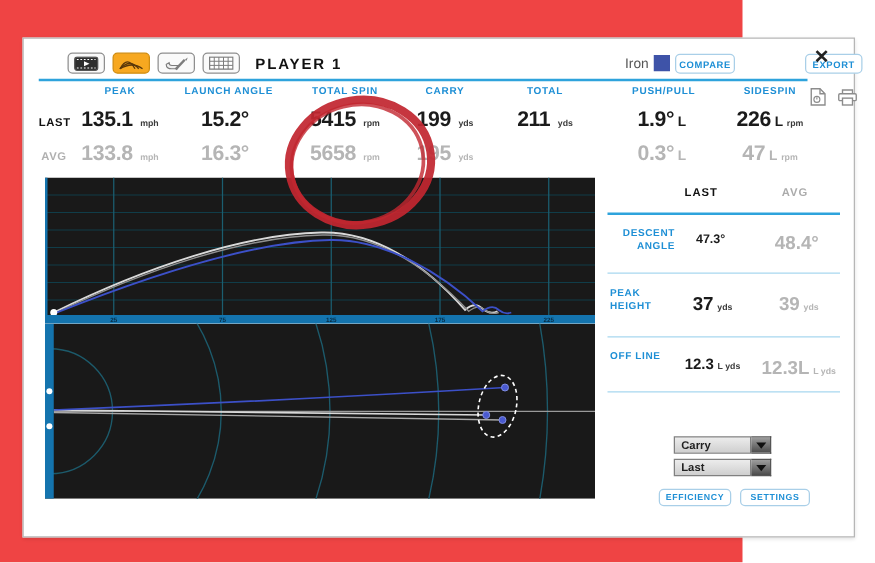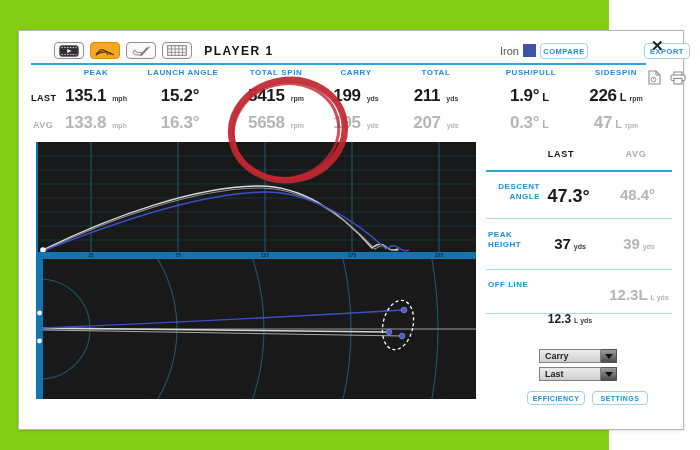--- a/index.html
+++ b/index.html
@@ -1,18 +1,18 @@
 <!DOCTYPE html>
 <html><head>
 <meta charset="utf-8">
 <style>
   html,body{margin:0;padding:0;}
   body{width:700px;height:450px;background:#ffffff;font-family:"Liberation Sans",sans-serif;position:relative;overflow:hidden;}
   .abs{position:absolute;}
-  .canvas{position:absolute;left:0;top:0;width:594px;height:450px;background:#84cc16;padding-left:15px;}
+  .canvas{position:absolute;left:0;top:0;width:594px;height:450px;background:#ef4444;}
   .panel{position:absolute;left:18px;top:30px;width:664px;height:398px;background:#fff;border:1px solid #b6b6b6;box-shadow:0 1px 3px rgba(0,0,0,.12);}
   
   .toolbar{position:absolute;left:35px;top:11px;display:flex;gap:6px;}
   .tool-btn{width:30px;height:17px;border:1.5px solid #8f8f8f;border-radius:4px;background:#fafafa;display:flex;align-items:center;justify-content:center;box-sizing:border-box;}
   .tool-btn.selected{background:#f7a820;border-color:#cf8c10;}
   .title{position:absolute;left:160px;top:13px;width:120px;text-align:center;font-size:12px;font-weight:bold;color:#111;letter-spacing:1.5px;}
   .club-lab{position:absolute;left:462px;top:14px;width:38px;text-align:right;font-size:11px;color:#555;}
   .club-swatch{position:absolute;left:504px;top:13px;width:13px;height:13px;background:#3e53a8;}
   .pill-btn{position:absolute;box-sizing:border-box;border:1.5px solid #a9cfe8;border-radius:4px;background:#fff;color:#1e8fd5;font-size:7.5px;font-weight:bold;letter-spacing:.5px;text-align:center;padding:3px 0 2px 0;cursor:pointer;}
   .close-x{position:absolute;left:632px;top:7px;font-size:15px;font-weight:bold;color:#222;cursor:pointer;line-height:15px;}
@@ -148,25 +148,20 @@
           <span class="unit">yds</span>
         </div>
     </div>
     <div class="stat-col" style="left:377px;">
       <div class="stat-h">TOTAL</div>
       <div class="stat-v last">
           <span class="num">211</span>
           <span class="sfx"></span>
           <span class="unit">yds</span>
         </div>
-      <div class="stat-v avg">
-          <span class="num">207</span>
-          <span class="sfx"></span>
-          <span class="unit">yds</span>
-        </div>
     </div>
     <div class="stat-col" style="left:472px;">
       <div class="stat-h">PUSH/PULL</div>
       <div class="stat-v last">
           <span class="num">1.9°</span>
           <span class="sfx">L</span>
           <span class="unit"></span>
         </div>
       <div class="stat-v avg">
           <span class="num">0.3°</span>
@@ -261,21 +256,21 @@
       </svg>
     </div>
 
     <div class="sp-colhdr" style="left:520px;width:44px;text-align:center;color:#111;">LAST</div>
     <div class="sp-colhdr" style="left:595px;width:44px;text-align:center;color:#ababab;">AVG</div>
     <div class="sp-line" style="top:139px;"></div>
 
     <div class="sp-row" style="top:147px;height:39px;text-align:right;">
       <div class="sp-label">DESCENT ANGLE</div>
       <div class="sp-val" style="left:48px;top:8px;">
-          <span class="num" style="font-size:18px;">47.3°</span>
+          <span class="num" style="font-size:10px;">47.3°</span>
           <span class="unit"></span>
         </div>
       <div class="sp-val avg" style="left:117px;top:8px;">
           <span class="num" style="font-size:15px;">48.4°</span>
           <span class="unit"></span>
         </div>
     </div>
     <div class="sp-sep" style="top:187px;"></div>
 
     <div class="sp-row" style="top:195px;height:40px;">
@@ -286,21 +281,21 @@
         </div>
       <div class="sp-val avg" style="left:117px;top:9px;">
           <span class="num" style="font-size:15px;">39</span>
           <span class="unit">yds</span>
         </div>
     </div>
     <div class="sp-sep" style="top:238px;"></div>
 
     <div class="sp-row" style="top:245px;height:35px;">
       <div class="sp-label">OFF LINE</div>
-      <div class="sp-val" style="left:48px;top:8px;margin-top:28px;">
+      <div class="sp-val" style="left:48px;top:8px;">
           <span class="num" style="font-size:12px;">12.3</span>
           <span class="unit">L yds</span>
         </div>
       <div class="sp-val avg" style="left:117px;top:10px;">
           <span class="num" style="font-size:15px;">12.3L</span>
           <span class="unit">L yds</span>
         </div>
     </div>
     <div class="sp-sep" style="top:282px;"></div>
 

